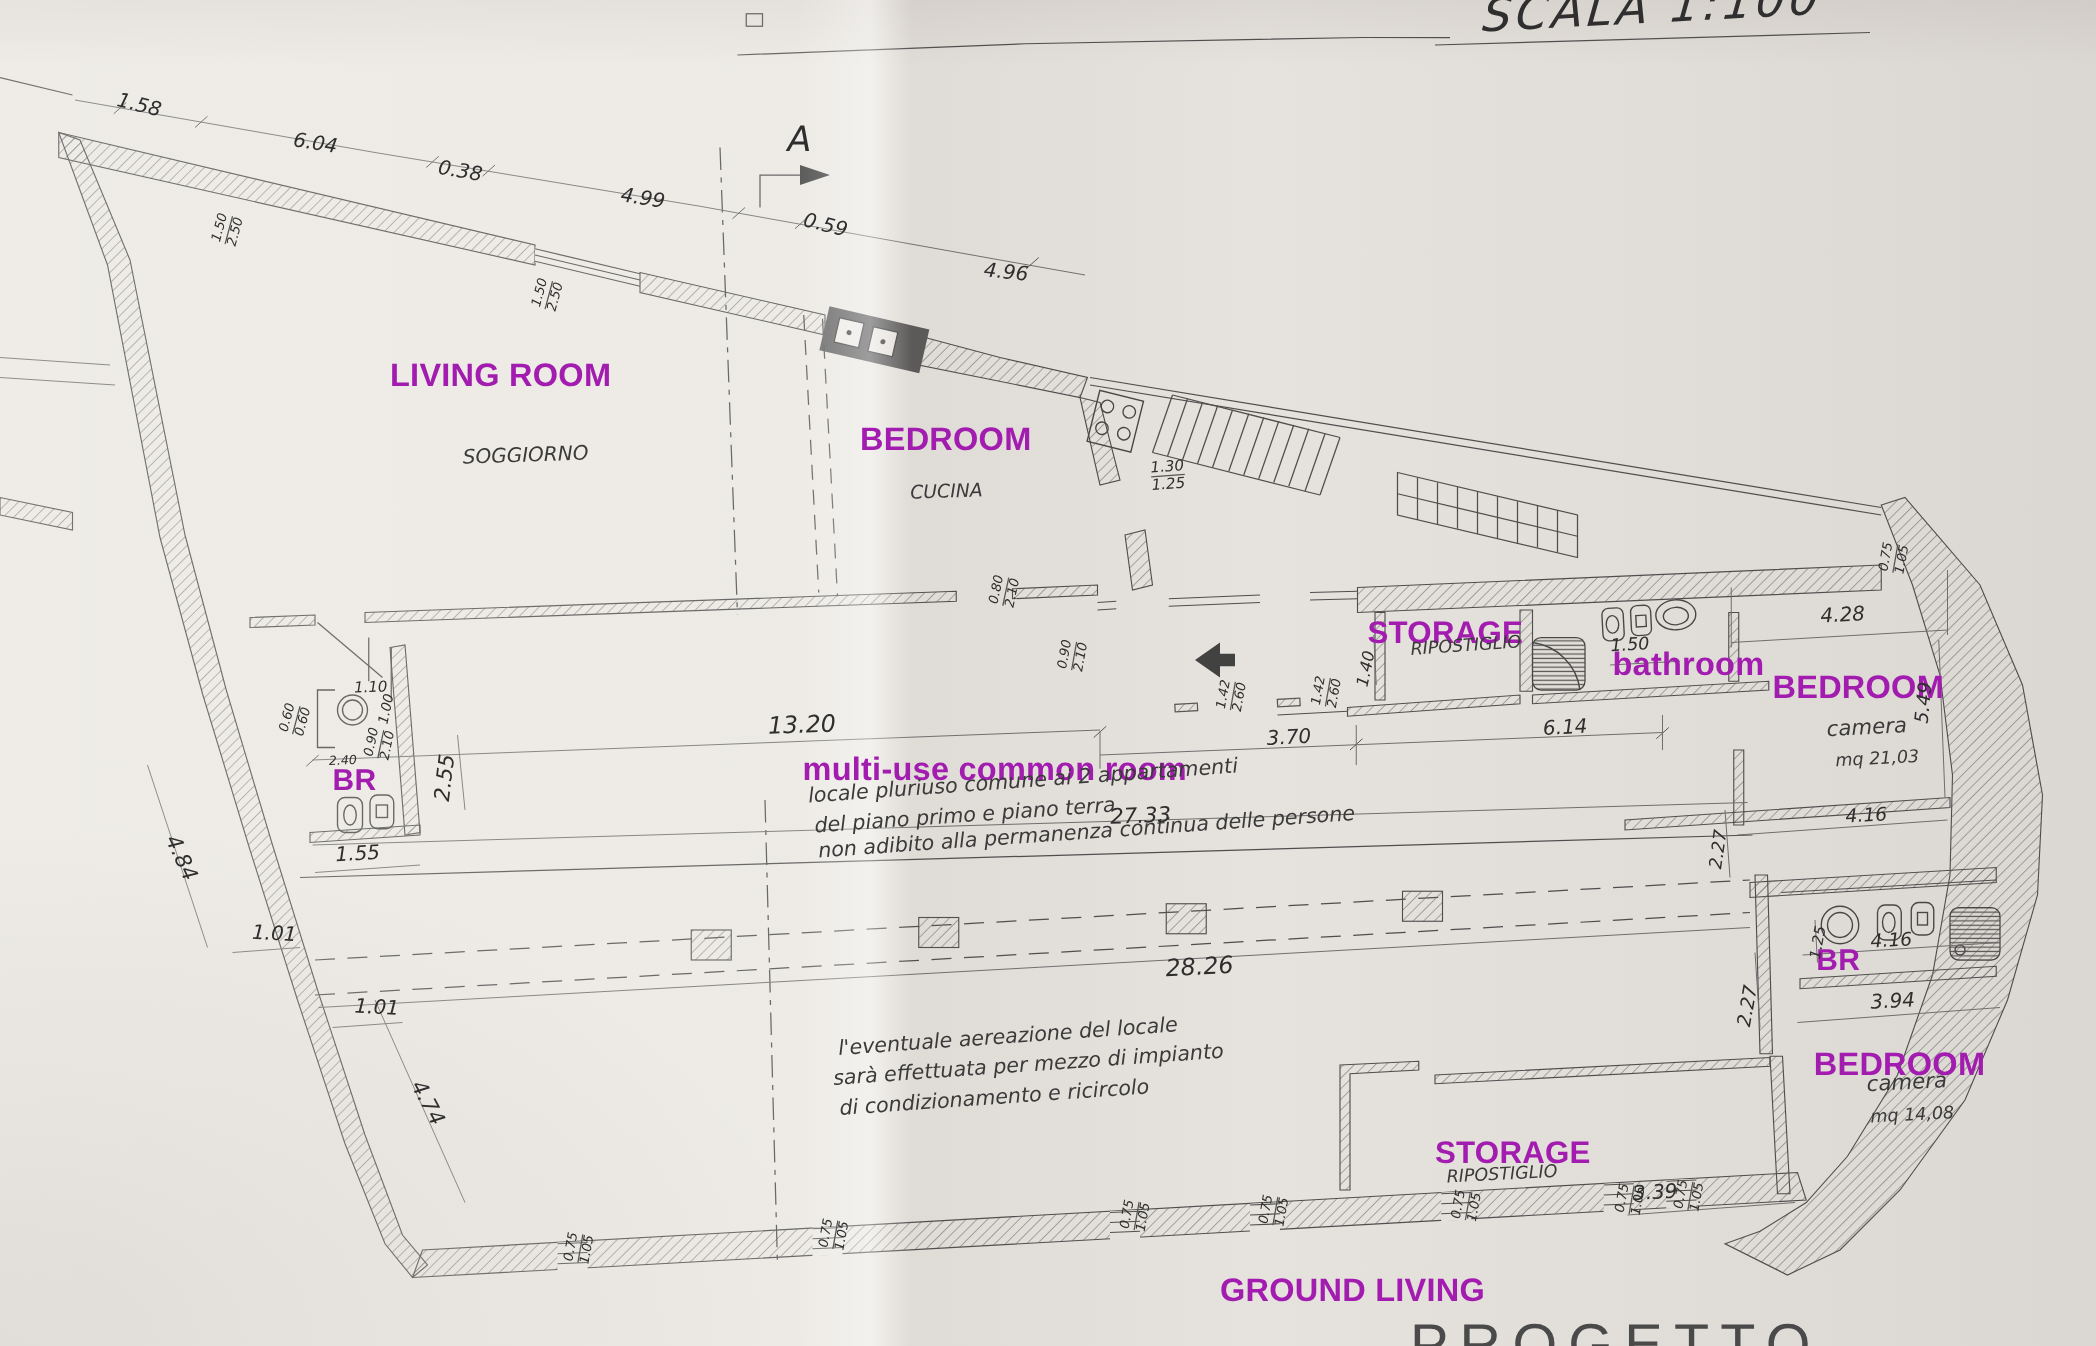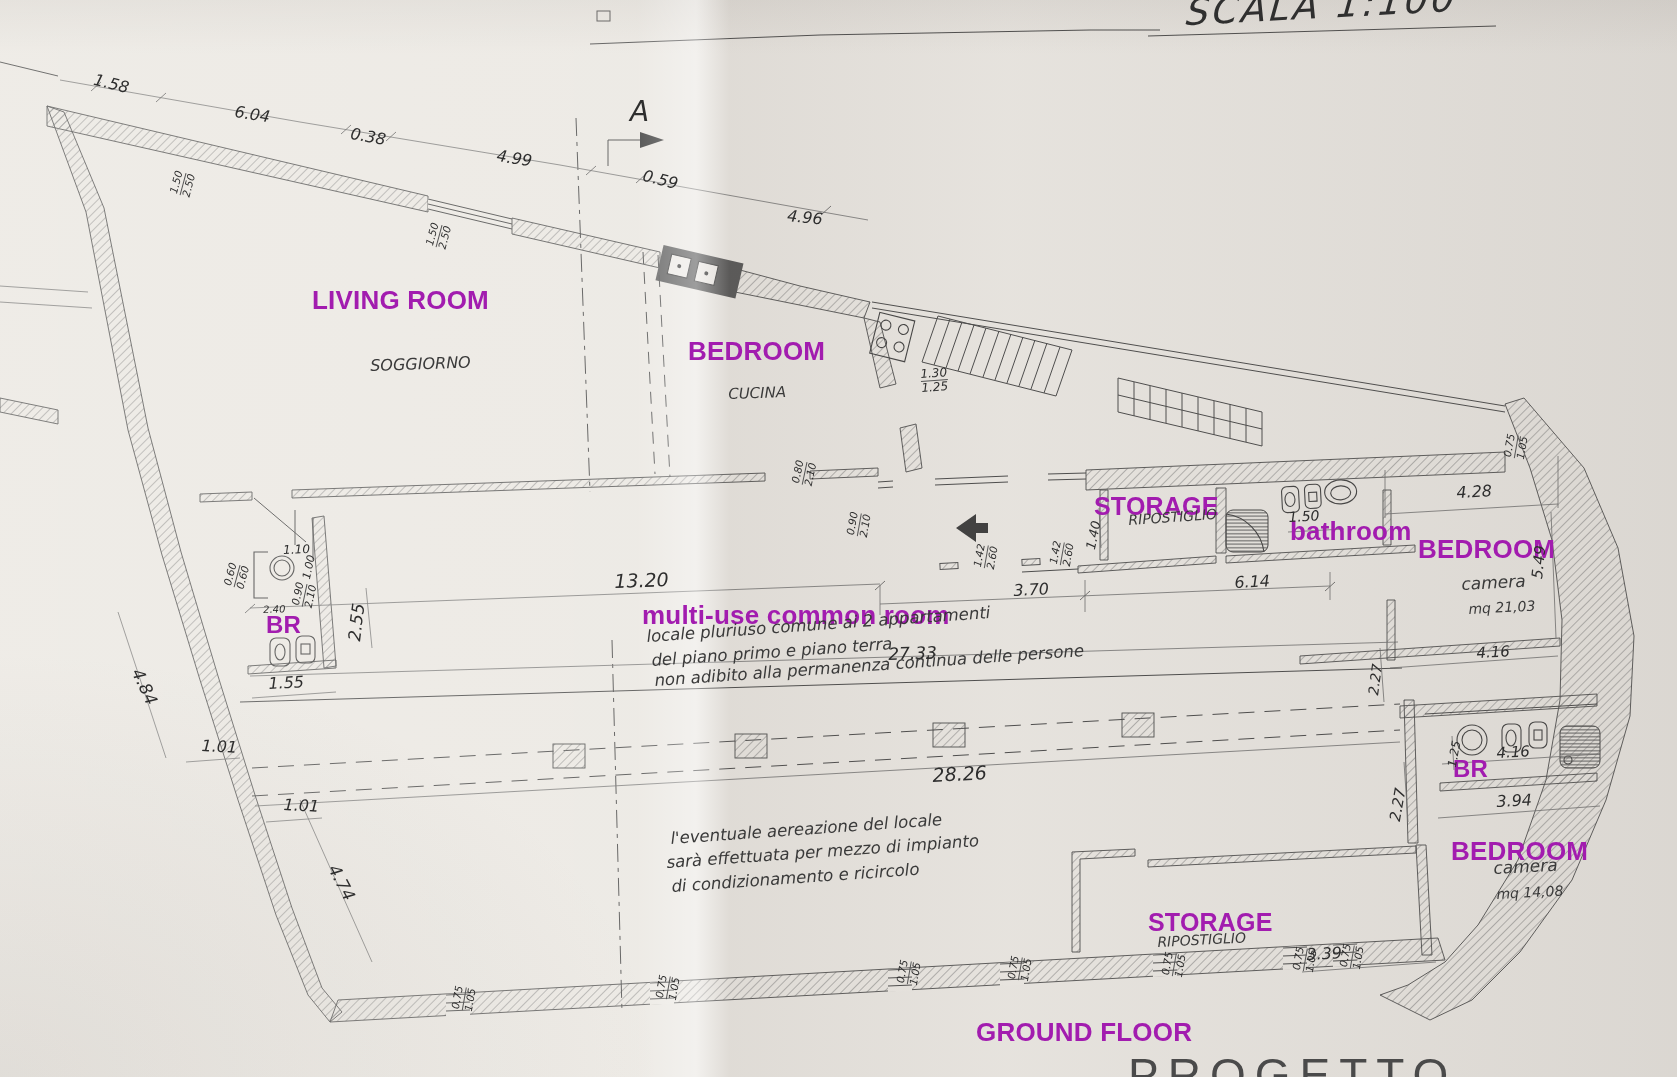--- a/index.html
+++ b/index.html
@@ -313,21 +313,21 @@
   <span class="lbl red" style="left:312px;top:287px;font-size:26px;">LIVING ROOM</span>
   <span class="lbl red" style="left:688px;top:338px;font-size:26px;">BEDROOM</span>
   <span class="lbl red" style="left:1094px;top:494px;font-size:25px;">STORAGE</span>
   <span class="lbl red" style="left:1290px;top:518px;font-size:26px;text-align:right;">bathroom</span>
   <span class="lbl red" style="left:1418px;top:536px;font-size:26px;">BEDROOM</span>
   <span class="lbl red" style="left:266px;top:613px;font-size:24px;">BR</span>
   <span class="lbl red" style="left:642px;top:602px;font-size:26px;">multi-use common room</span>
   <span class="lbl red" style="left:1453px;top:757px;font-size:24px;">BR</span>
   <span class="lbl red" style="left:1451px;top:838px;font-size:26px;">BEDROOM</span>
   <span class="lbl red" style="left:1148px;top:910px;font-size:25px;">STORAGE</span>
-  <span class="lbl red" style="left:976px;top:1019px;font-size:26px;">GROUND FLOOR</span>
+  <span class="lbl red" style="left:976px;top:1019px;font-size:26px;">GROUND LIVING</span>
 
   <span class="lbl it" style="left:370px;top:358px;font-size:16px;transform:rotate(-2deg);">SOGGIORNO</span>
   <span class="lbl it" style="left:728px;top:387px;font-size:15px;transform:rotate(-2deg);">CUCINA</span>
   <span class="lbl it" style="left:1128px;top:513px;font-size:14px;transform:rotate(-4deg);">RIPOSTIGLIO</span>
   <span class="lbl it" style="left:1461px;top:576px;font-size:17px;transform:rotate(-3deg);">camera</span>
   <span class="lbl it" style="left:1468px;top:602px;font-size:14px;transform:rotate(-3deg);">mq 21,03</span>
   <span class="lbl it" style="left:1493px;top:860px;font-size:17px;transform:rotate(-3deg);">camera</span>
   <span class="lbl it" style="left:1496px;top:887px;font-size:14px;transform:rotate(-3deg);">mq 14,08</span>
   <span class="lbl it" style="left:1157px;top:935px;font-size:14px;transform:rotate(-3deg);">RIPOSTIGLIO</span>
 

